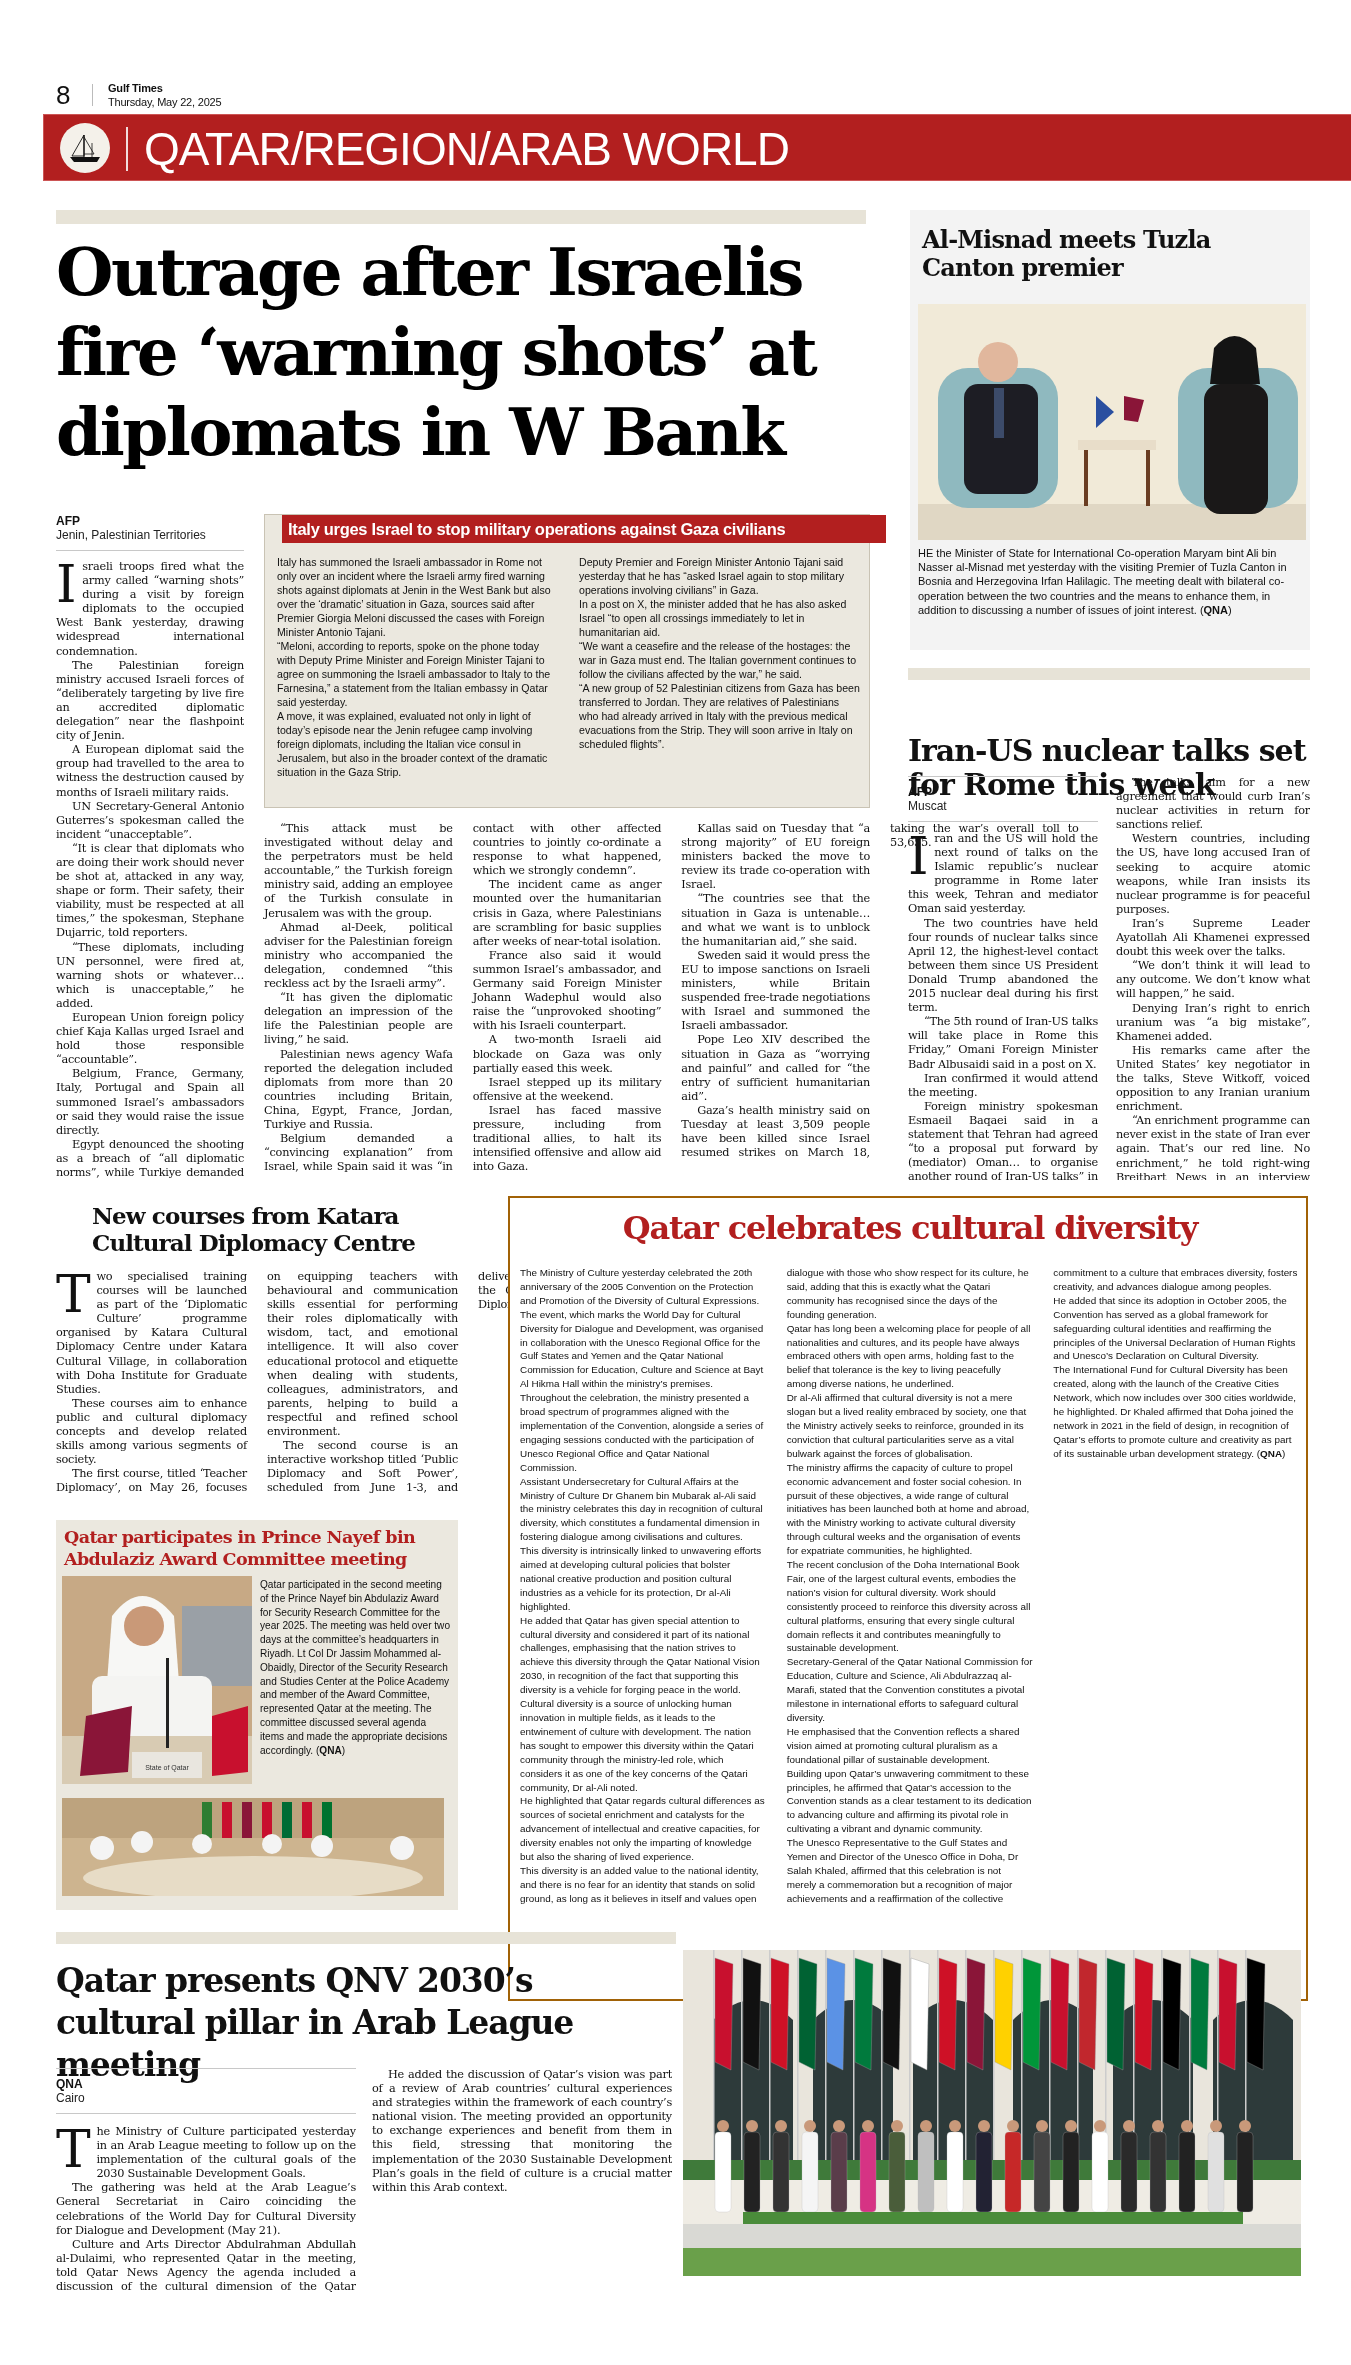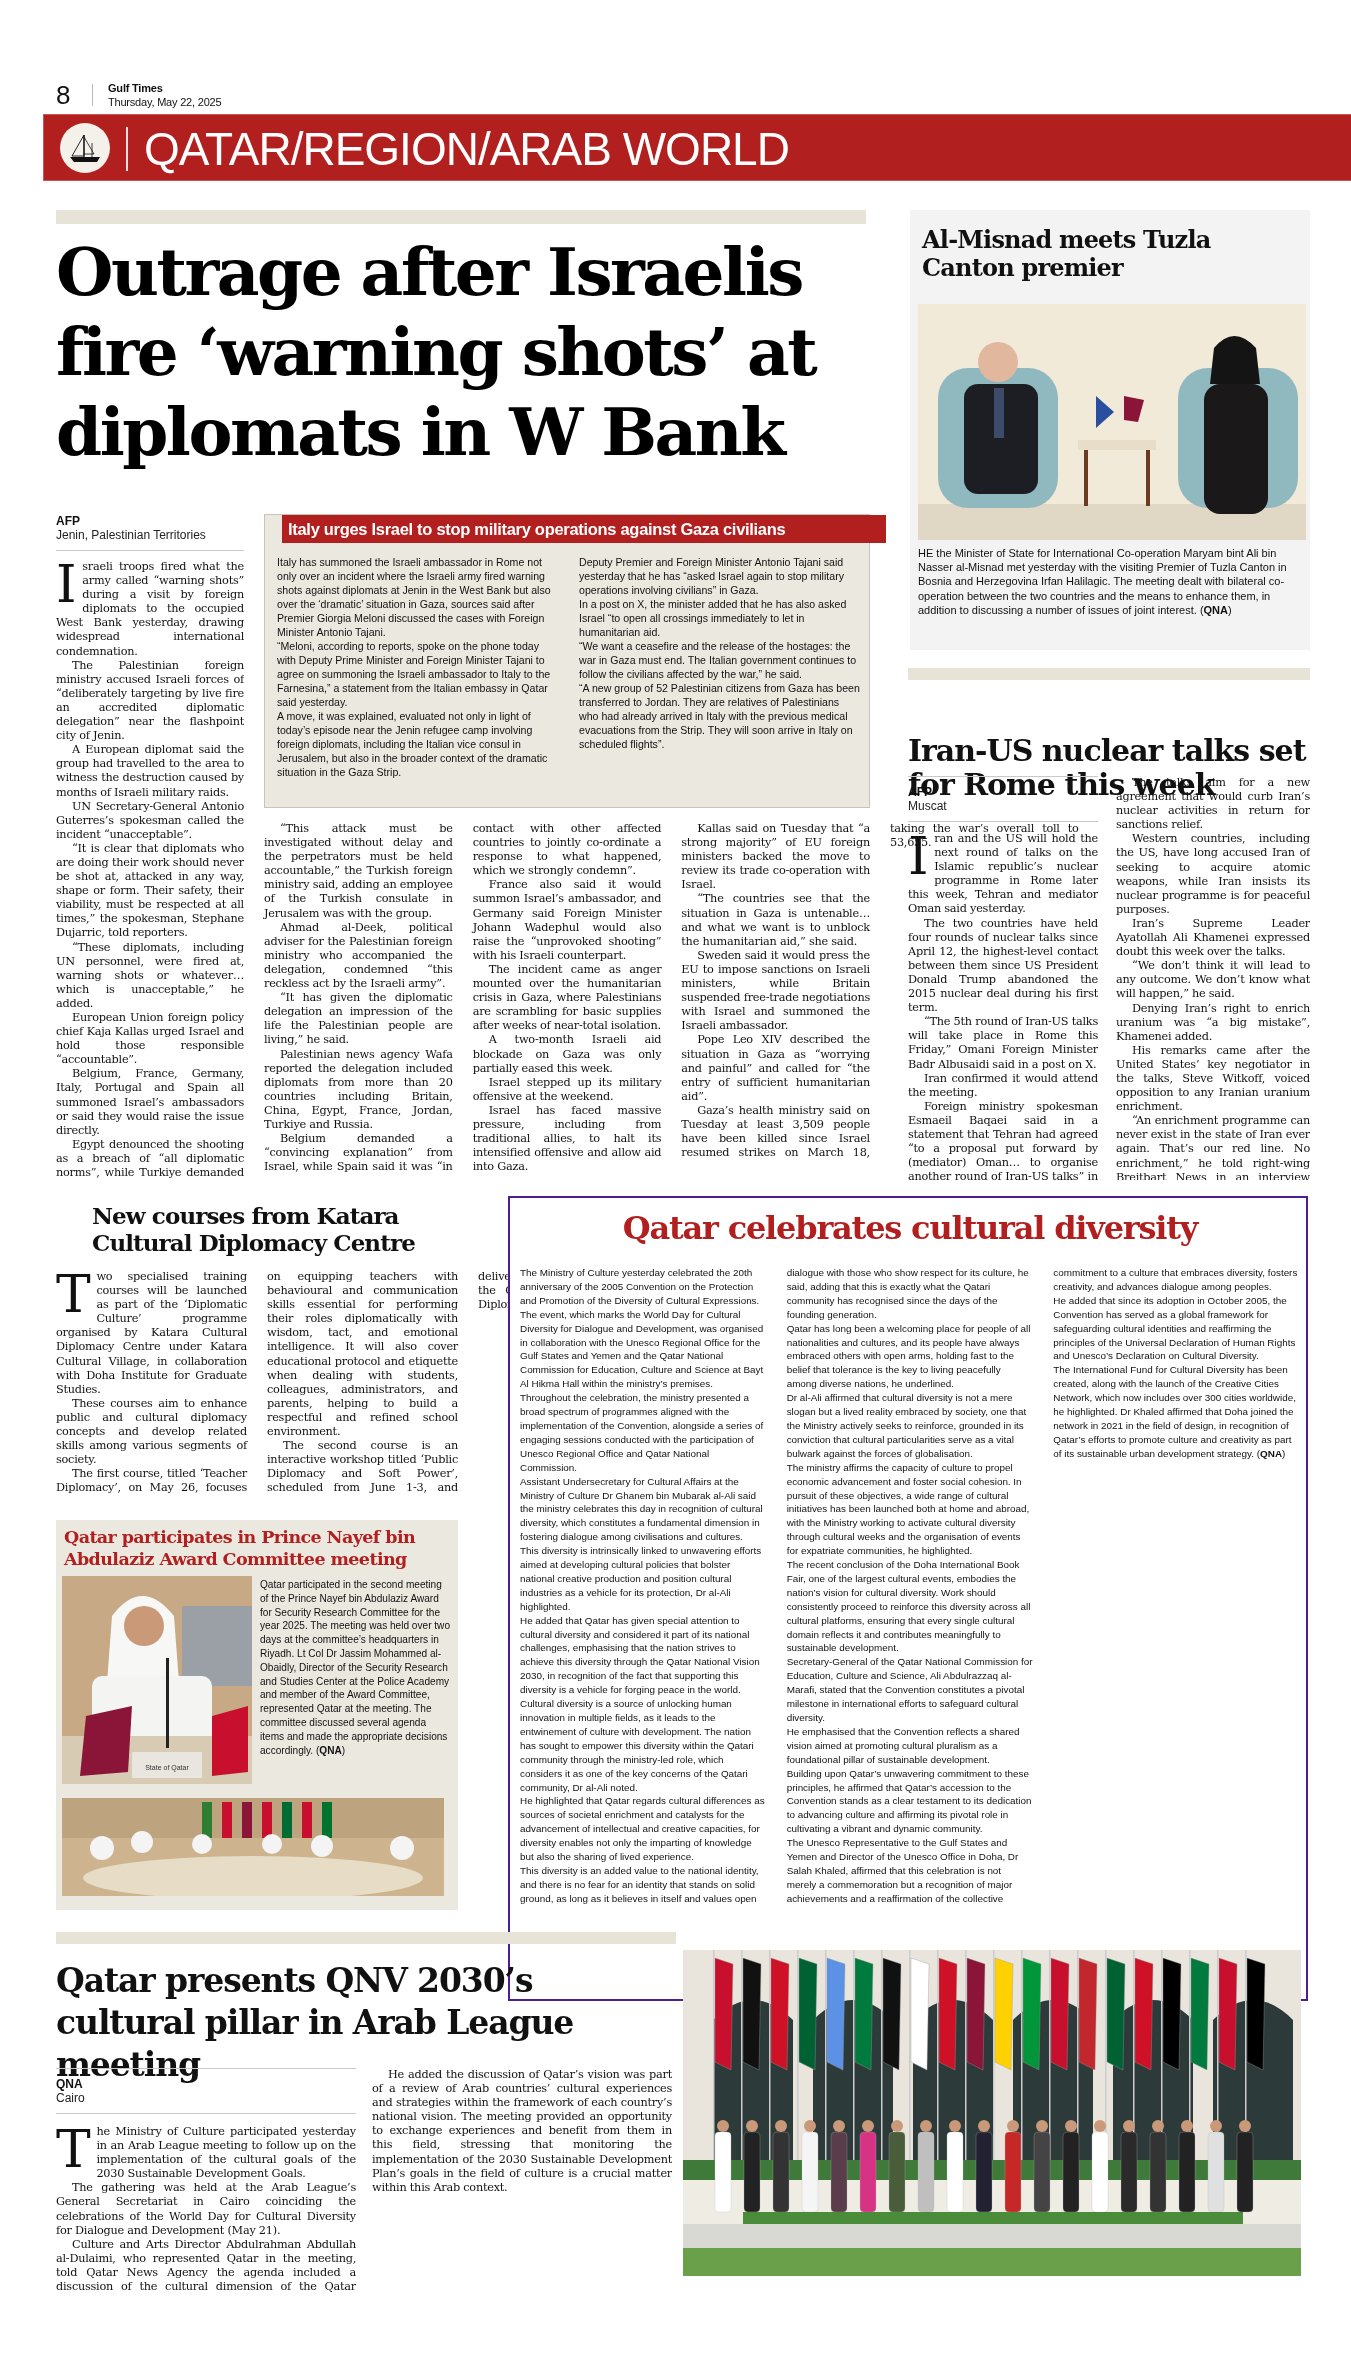--- a/index.html
+++ b/index.html
@@ -53,21 +53,21 @@
   .katara-head { left: 56px; top: 1202px; width: 410px; font-family: "DejaVu Serif", serif; font-weight: bold; font-size: 23px; line-height: 27px; letter-spacing: -0.9px; margin-left: 36px; }
 
   
   .nayef-box { left: 56px; top: 1520px; width: 402px; height: 390px; background: #ebe8df; }
   .nayef-head { position: absolute; left: 8px; top: 6px; width: 390px; font-family: "DejaVu Serif", serif; font-weight: bold; font-size: 17.5px; line-height: 22px; color: #b21f1f; letter-spacing: -0.6px; }
   .nayef-photo1 { position: absolute; left: 6px; top: 56px; width: 190px; height: 208px; overflow: hidden; background: #cbb08a; }
   .nayef-text { position: absolute; left: 204px; top: 58px; width: 192px; font-size: 10.1px; line-height: 13.8px; }
   .nayef-photo2 { position: absolute; left: 6px; top: 278px; width: 382px; height: 98px; overflow: hidden; background: #cbb08a; }
 
   
-  .culture-box { left: 508px; top: 1196px; width: 800px; height: 805px; border: 2px solid #4c1d95; background: #fff; }
+  .culture-box { left: 508px; top: 1196px; width: 800px; height: 805px; border: 2px solid #a16207; background: #fff; }
   .culture-head { position: absolute; left: 20px; top: 10px; width: 760px; font-family: "DejaVu Serif", serif; font-weight: bold; font-size: 32px; line-height: 40px; color: #b21f1f; letter-spacing: -1.2px; text-align: center; }
   .culture-body { position: absolute; left: 10px; top: 68px; width: 780px; column-count: 3; column-gap: 20px; column-fill: auto; height: 642px; font-size: 9.9px; line-height: 13.9px; }
 
   
   .qnv-head { left: 56px; top: 1960px; width: 620px; font-family: "DejaVu Serif", serif; font-size: 33px; line-height: 42px; letter-spacing: -1.1px; color: #111; }
   .arab-photo { left: 683px; top: 1950px; width: 618px; height: 326px; overflow: hidden; background: #c9d6c1; }
 </style>
 </head>
 <body>
 
@@ -123,22 +123,22 @@
     <p>“A new group of 52 Palestinian citizens from Gaza has been transferred to Jordan. They are relatives of Palestinians who had already arrived in Italy with the previous medical evacuations from the Strip. They will soon arrive in Italy on scheduled flights”.</p>
   </div>
 </div>
 
 <div class="abs serif-body" style="left:264px; top:822px; width:606px; height:358px; column-count:3; column-gap:20px; column-fill:auto;">
   <p>“This attack must be investigated without delay and the perpetrators must be held accountable,” the Turkish foreign ministry said, adding an employee of the Turkish consulate in Jerusalem was with the group.</p>
   <p>Ahmad al-Deek, political adviser for the Palestinian foreign ministry who accompanied the delegation, condemned “this reckless act by the Israeli army”.</p>
   <p>“It has given the diplomatic delegation an impression of the life the Palestinian people are living,” he said.</p>
   <p>Palestinian news agency Wafa reported the delegation included diplomats from more than 20 countries including Britain, China, Egypt, France, Jordan, Turkiye and Russia.</p>
   <p>Belgium demanded a “convincing explanation” from Israel, while Spain said it was “in contact with other affected countries to jointly co-ordinate a response to what happened, which we strongly condemn”.</p>
+  <p>The incident came as anger mounted over the humanitarian crisis in Gaza, where Palestinians are scrambling for basic supplies after weeks of near-total isolation.</p>
   <p>France also said it would summon Israel’s ambassador, and Germany said Foreign Minister Johann Wadephul would also raise the “unprovoked shooting” with his Israeli counterpart.</p>
-  <p>The incident came as anger mounted over the humanitarian crisis in Gaza, where Palestinians are scrambling for basic supplies after weeks of near-total isolation.</p>
   <p>A two-month Israeli aid blockade on Gaza was only partially eased this week.</p>
   <p>Israel stepped up its military offensive at the weekend.</p>
   <p>Israel has faced massive pressure, including from traditional allies, to halt its intensified offensive and allow aid into Gaza.</p>
   <p>Kallas said on Tuesday that “a strong majority” of EU foreign ministers backed the move to review its trade co-operation with Israel.</p>
   <p>“The countries see that the situation in Gaza is untenable… and what we want is to unblock the humanitarian aid,” she said.</p>
   <p>Sweden said it would press the EU to impose sanctions on Israeli ministers, while Britain suspended free-trade negotiations with Israel and summoned the Israeli ambassador.</p>
   <p>Pope Leo XIV described the situation in Gaza as “worrying and painful” and called for “the entry of sufficient humanitarian aid”.</p>
   <p>Gaza’s health ministry said on Tuesday at least 3,509 people have been killed since Israel resumed strikes on March 18, taking the war’s overall toll to 53,655.</p>
 </div>
 

